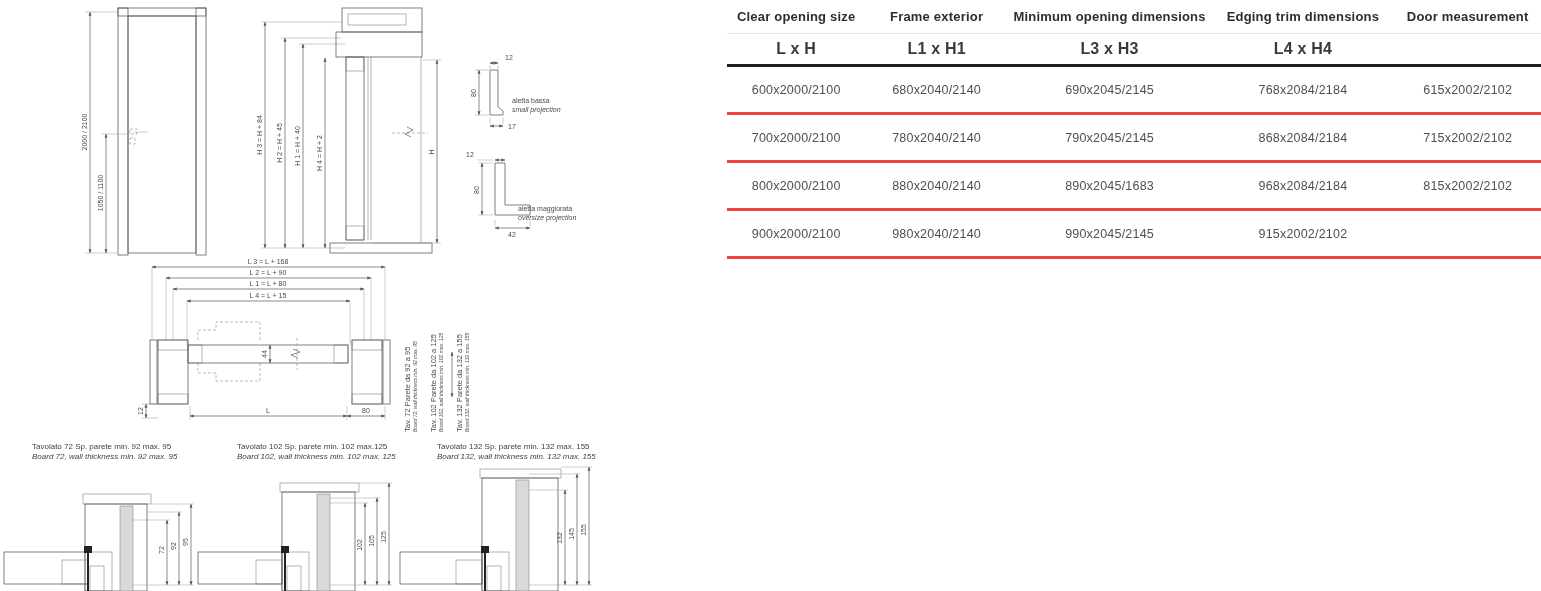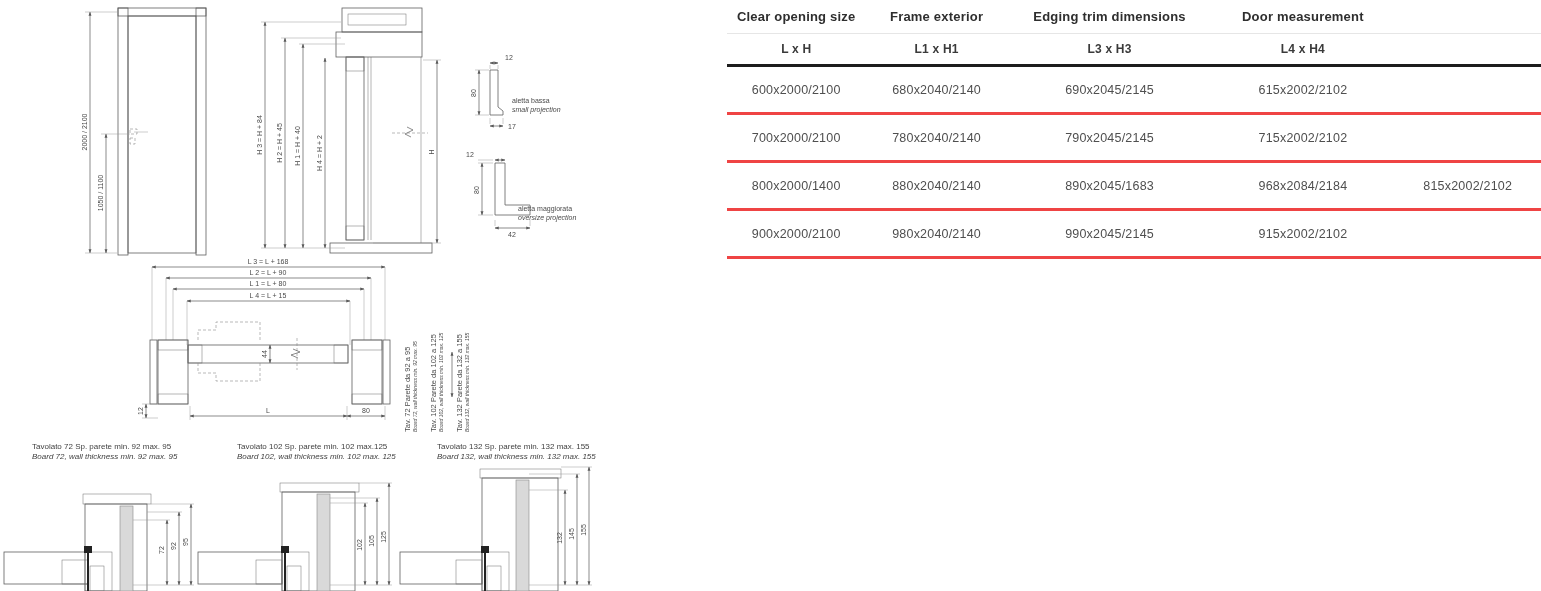--- a/index.html
+++ b/index.html
@@ -6,21 +6,21 @@
   .page{position:relative;width:1541px;height:591px;background:#fff;overflow:hidden;
         font-family:"Liberation Sans",sans-serif;}
   
   .spec-table{position:absolute;left:727px;top:0;width:814px;}
   .trow{display:grid;grid-template-columns:17% 17.5% 25% 22.5% 18%;}
   .trow .cell{text-align:center;display:flex;align-items:center;justify-content:center;
               letter-spacing:.2px;}
   .trow.titles{height:33px;border-bottom:1px solid #e6e6e6;}
   .trow.titles .cell{font-size:13px;color:#2e2e2e;font-weight:bold;}
   .trow.subs{height:30px;}
-  .trow.subs .cell{font-size:12px;color:#3a3a3a;font-weight:bold;}
+  .trow.subs .cell{font-size:16px;color:#3a3a3a;font-weight:bold;}
   .thick-rule{height:3px;background:#1d1d1d;}
   .trow.body{height:45px;border-bottom:3px solid #ef4444;}
   .trow.body .cell{font-size:12.5px;color:#4f4f4f;}
   
   .drawings{position:absolute;left:0;top:0;}
   svg .otl{stroke:#5f5f5f;stroke-width:.8;fill:none;}
   svg .otn{stroke:#6b6b6b;stroke-width:.5;fill:none;}
   svg .dl{stroke:#5a5a5a;stroke-width:.7;fill:none;}
   svg .ext{stroke:#9a9a9a;stroke-width:.5;fill:none;}
   svg .dsh{stroke:#8c8c8c;stroke-width:.6;fill:none;stroke-dasharray:3 2;}
@@ -277,44 +277,47 @@
       <line class="ext" x1="561" y1="467" x2="592" y2="467"></line>
       <text class="dt" text-anchor="middle" transform="rotate(-90 586 530)" x="586" y="530">155</text>
       <line class="ext" x1="529" y1="585" x2="592" y2="585"></line>
     </g>
   </svg>
 
   <div class="spec-table">
     <div class="trow titles">
       <div class="cell">Clear opening size</div>
       <div class="cell">Frame exterior</div>
+      <div class="cell">Minimum opening dimensions</div>
       <div class="cell">Edging trim dimensions</div>
       <div class="cell">Door measurement</div>
     </div>
     <div class="trow subs">
       <div class="cell">L x H</div>
       <div class="cell">L1 x H1</div>
       <div class="cell">L3 x H3</div>
       <div class="cell">L4 x H4</div>
     </div>
     <div class="thick-rule"></div>
     <div class="trow body">
       <div class="cell">600x2000/2100</div>
       <div class="cell">680x2040/2140</div>
       <div class="cell">690x2045/2145</div>
+      <div class="cell">768x2084/2184</div>
       <div class="cell">615x2002/2102</div>
     </div>
     <div class="trow body">
       <div class="cell">700x2000/2100</div>
       <div class="cell">780x2040/2140</div>
       <div class="cell">790x2045/2145</div>
+      <div class="cell">868x2084/2184</div>
       <div class="cell">715x2002/2102</div>
     </div>
     <div class="trow body">
-      <div class="cell">800x2000/1400</div>
+      <div class="cell">800x2000/2100</div>
       <div class="cell">880x2040/2140</div>
       <div class="cell">890x2045/1683</div>
       <div class="cell">968x2084/2184</div>
       <div class="cell">815x2002/2102</div>
     </div>
     <div class="trow body">
       <div class="cell">900x2000/2100</div>
       <div class="cell">980x2040/2140</div>
       <div class="cell">990x2045/2145</div>
       <div class="cell">915x2002/2102</div>

